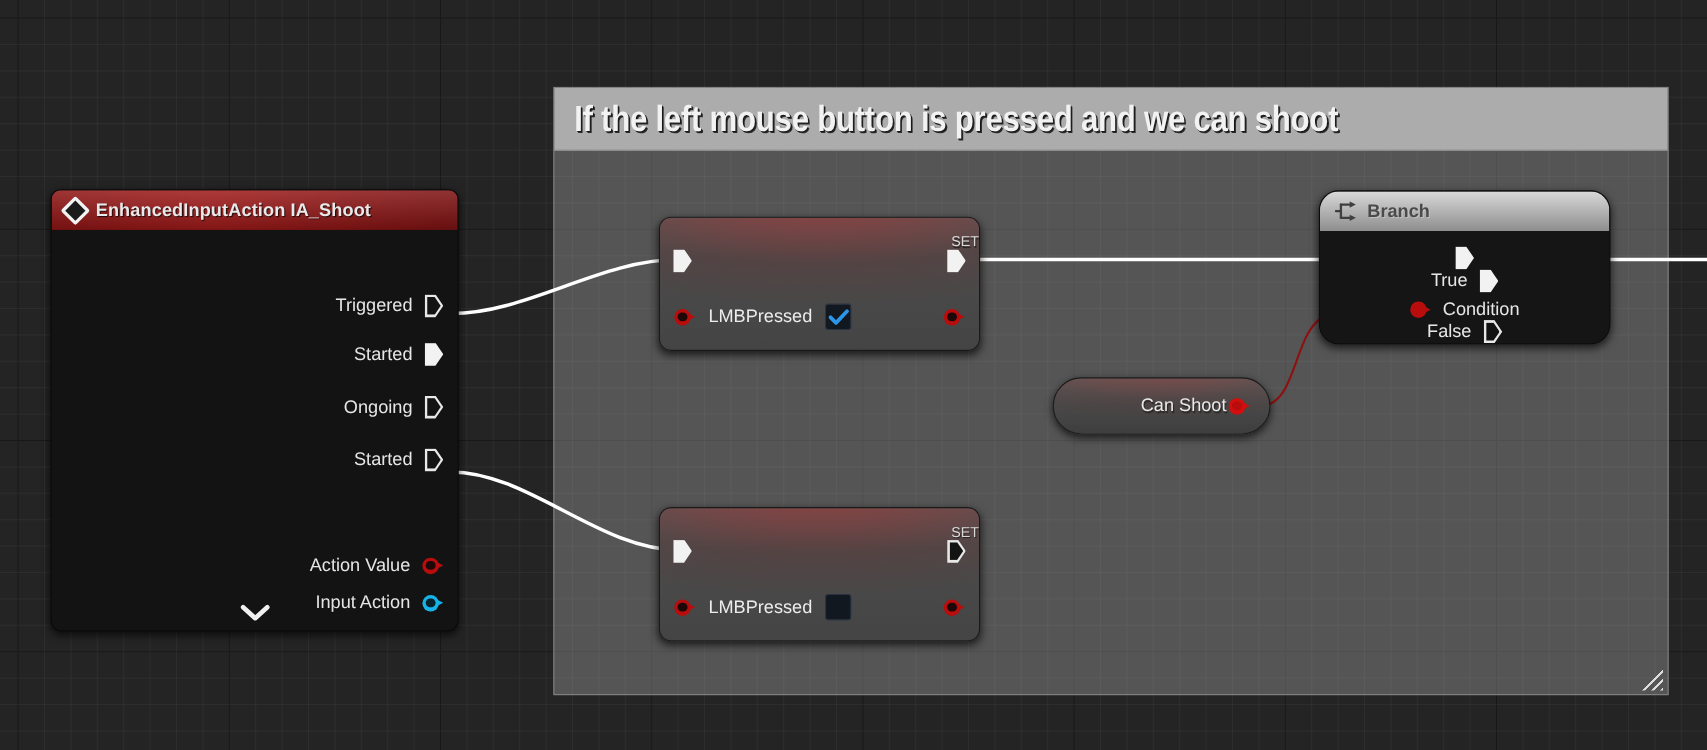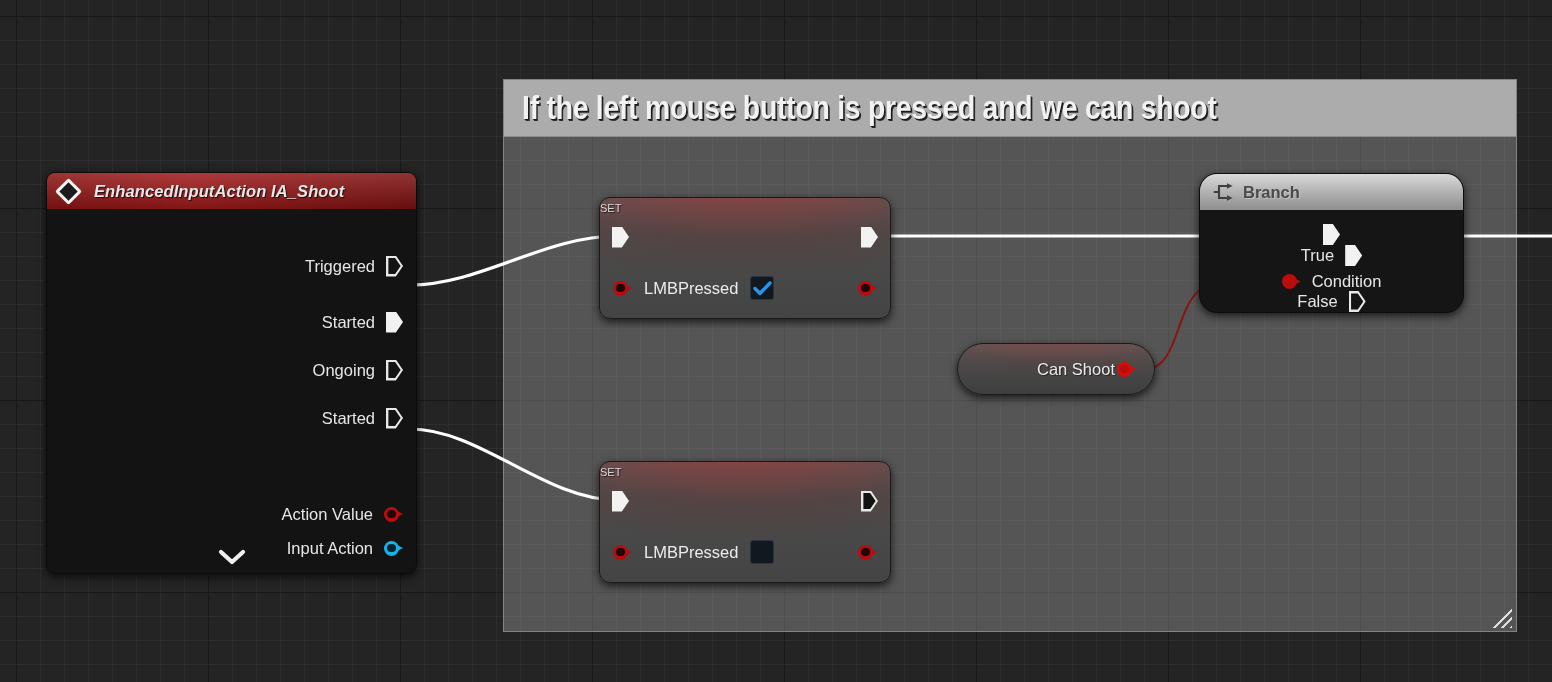--- a/index.html
+++ b/index.html
@@ -87,23 +87,22 @@
     background: #131313;
     border: 1px solid #0b0b0b;
     border-radius: 9px 9px 10px 10px;
     overflow: hidden;
   }
   .node-input .nhead {
     height: 36px;
     background:
       linear-gradient(to bottom, rgba(255,255,255,0.14), rgba(0,0,0,0.18)),
       linear-gradient(to right, #8e1414 0%, #a01a1a 40%, #7d1111 100%);
-    display: flex; align-items: center; gap: 16px;
+    display: flex; align-items: center; gap: 9px;
     padding-left: 12px;
-    font-style: italic;
   }
   .node-input .ntitle {
     font-size: 16.5px; font-weight: bold; color: #e9e9e9;
     letter-spacing: 0.1px;
     text-shadow: 1px 1px 1px rgba(0,0,0,0.75);
   }
   .diamond-icon {
     width: 19px; height: 19px;
     transform: rotate(45deg);
     border: 3.4px solid #f2f2f2;
@@ -178,24 +177,24 @@
   
   .node-set {
     width: 292px; height: 122px;
     background:
       radial-gradient(ellipse 170% 120% at 50% -16%, rgba(190,40,40,0.55) 0%, rgba(120,30,30,0.18) 42%, rgba(0,0,0,0) 70%),
       linear-gradient(to bottom, #5a5a5a 0%, #4c4c4c 30%, #444444 100%);
     border: 1px solid #1a1a1a;
     border-radius: 11px;
   }
   .node-set .set-title {
-    text-align: left;
-    font-size: 11px;
+    text-align: right;
+    font-size: 13px;
     color: #d8d8d8;
-    padding-top: 4px;
+    padding-top: 14px;
     text-shadow: 1px 1px 1px rgba(0,0,0,0.6);
   }
   .set-exec-row {
     position: absolute; left: 0; right: 0; top: 27px;
     height: 24px;
     display: flex; align-items: center; justify-content: space-between;
     padding: 0 12px;
   }
   .set-val-row {
     position: absolute; left: 0; right: 0; top: 78px;
@@ -288,21 +287,21 @@
     <path d="M 1146 369 C 1180 369, 1175 300, 1205 287 C 1215 283, 1222 283, 1232 283" stroke="#8e1010" stroke-width="1.9" fill="none" stroke-linecap="round"></path>
   </svg>
 
   <div class="node node-input">
     <div class="nhead">
       <div class="diamond-icon"></div>
       <div class="ntitle">EnhancedInputAction IA_Shoot</div>
     </div>
     <div class="nbody">
 
-      <div class="pin-row" style="top:44px">
+      <div class="pin-row" style="top:56px">
         <span class="pin-label">Triggered</span>
         <span class="exec-pin hollow"></span>
       </div>
 
       <div class="pin-row" style="top:100px">
         <span class="pin-label">Started</span>
         <span class="exec-pin"></span>
       </div>
 
       <div class="pin-row" style="top:148px">

